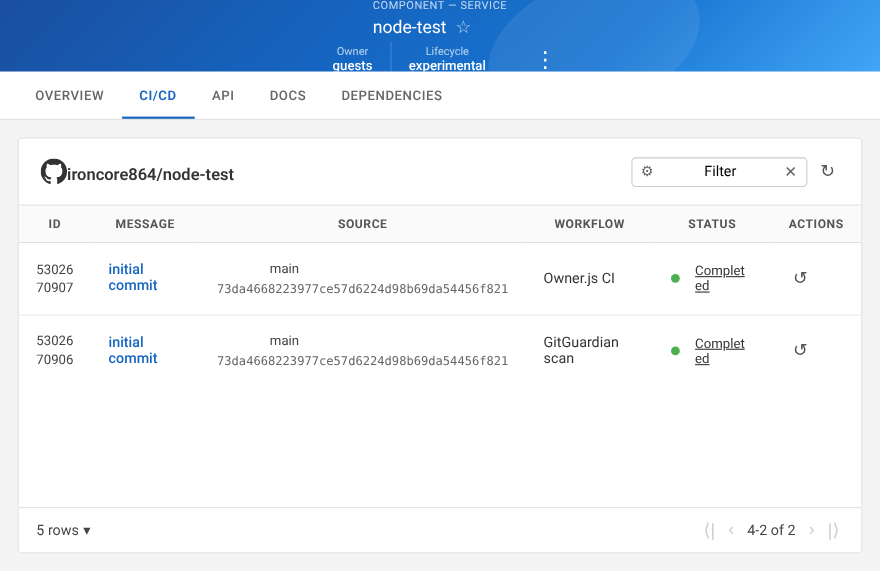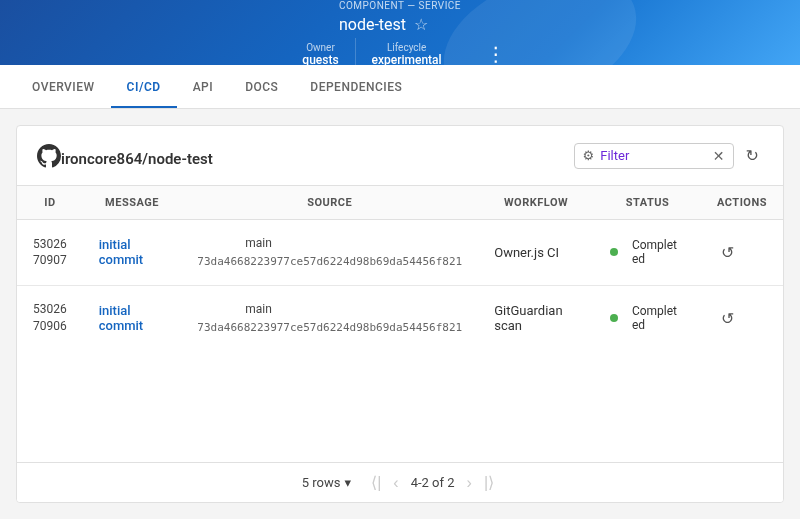--- a/index.html
+++ b/index.html
@@ -91,48 +91,48 @@
     .filter-area { display: flex; align-items: center; gap: 8px; }
     .filter-box {
       display: flex;
       align-items: center;
       border: 1px solid #ccc;
       border-radius: 4px;
       padding: 4px 8px;
       gap: 6px;
       min-width: 160px;
     }
-    .filter-text { font-size: 13px; color: #6d28d9; flex: 1; }
+    .filter-text { font-size: 13px; color: #000000; flex: 1; margin-left: 40px; }
     .filter-x { color: #666; cursor: pointer; font-size: 14px; }
     .refresh-btn { color: #666; cursor: pointer; font-size: 18px; padding: 4px; }
 
     
     .table { width: 100%; border-collapse: collapse; }
     .table thead tr { border-bottom: 1px solid #e0e0e0; background: #fafafa; }
     .table th { padding: 10px 16px; font-size: 11px; font-weight: 700; color: #555; text-align: center; text-transform: uppercase; letter-spacing: 0.5px; }
     .table td { padding: 14px 16px; font-size: 13px; color: #333; vertical-align: middle; }
     .table tbody tr { border-bottom: 1px solid #e8e8e8; }
     .table tbody tr:last-child { border-bottom: none; }
 
     .id-cell { font-size: 12px; color: #444; white-space: pre-line; line-height: 1.4; }
     .message-link { color: #1565c0; text-decoration: none; cursor: pointer; font-weight: 500; }
     .source-cell { font-size: 12px; color: #444; line-height: 1.6; }
     .source-branch { color: #444; margin-left: 48px; }
     .source-hash { color: #666; font-size: 11px; font-family: monospace; }
     .workflow-cell { font-size: 13px; color: #333; }
-    .status-cell { display: flex; align-items: center; gap: 14px; }
+    .status-cell { display: flex; align-items: center; gap: 14px; text-decoration: underline; }
     .status-dot { width: 8px; height: 8px; border-radius: 50%; background: #4caf50; flex-shrink: 0; }
     .status-text { font-size: 12px; color: #333; }
     .action-btn { background: none; border: none; cursor: pointer; color: #555; font-size: 16px; padding: 4px; }
 
     
     .table-footer {
       display: flex;
       align-items: center;
-      justify-content: center;
+      justify-content: space-between;
       padding: 8px 16px;
       border-top: 1px solid #e0e0e0;
       gap: 16px;
       background: white;
       margin-top: auto;
     }
     .rows-select { display: flex; align-items: center; gap: 4px; font-size: 13px; color: #444; cursor: pointer; }
     .pagination { display: flex; align-items: center; gap: 4px; }
     .page-info { font-size: 13px; color: #444; margin: 0 4px; }
     .page-btn { background: none; border: none; cursor: pointer; color: #555; font-size: 16px; padding: 2px 4px; }

